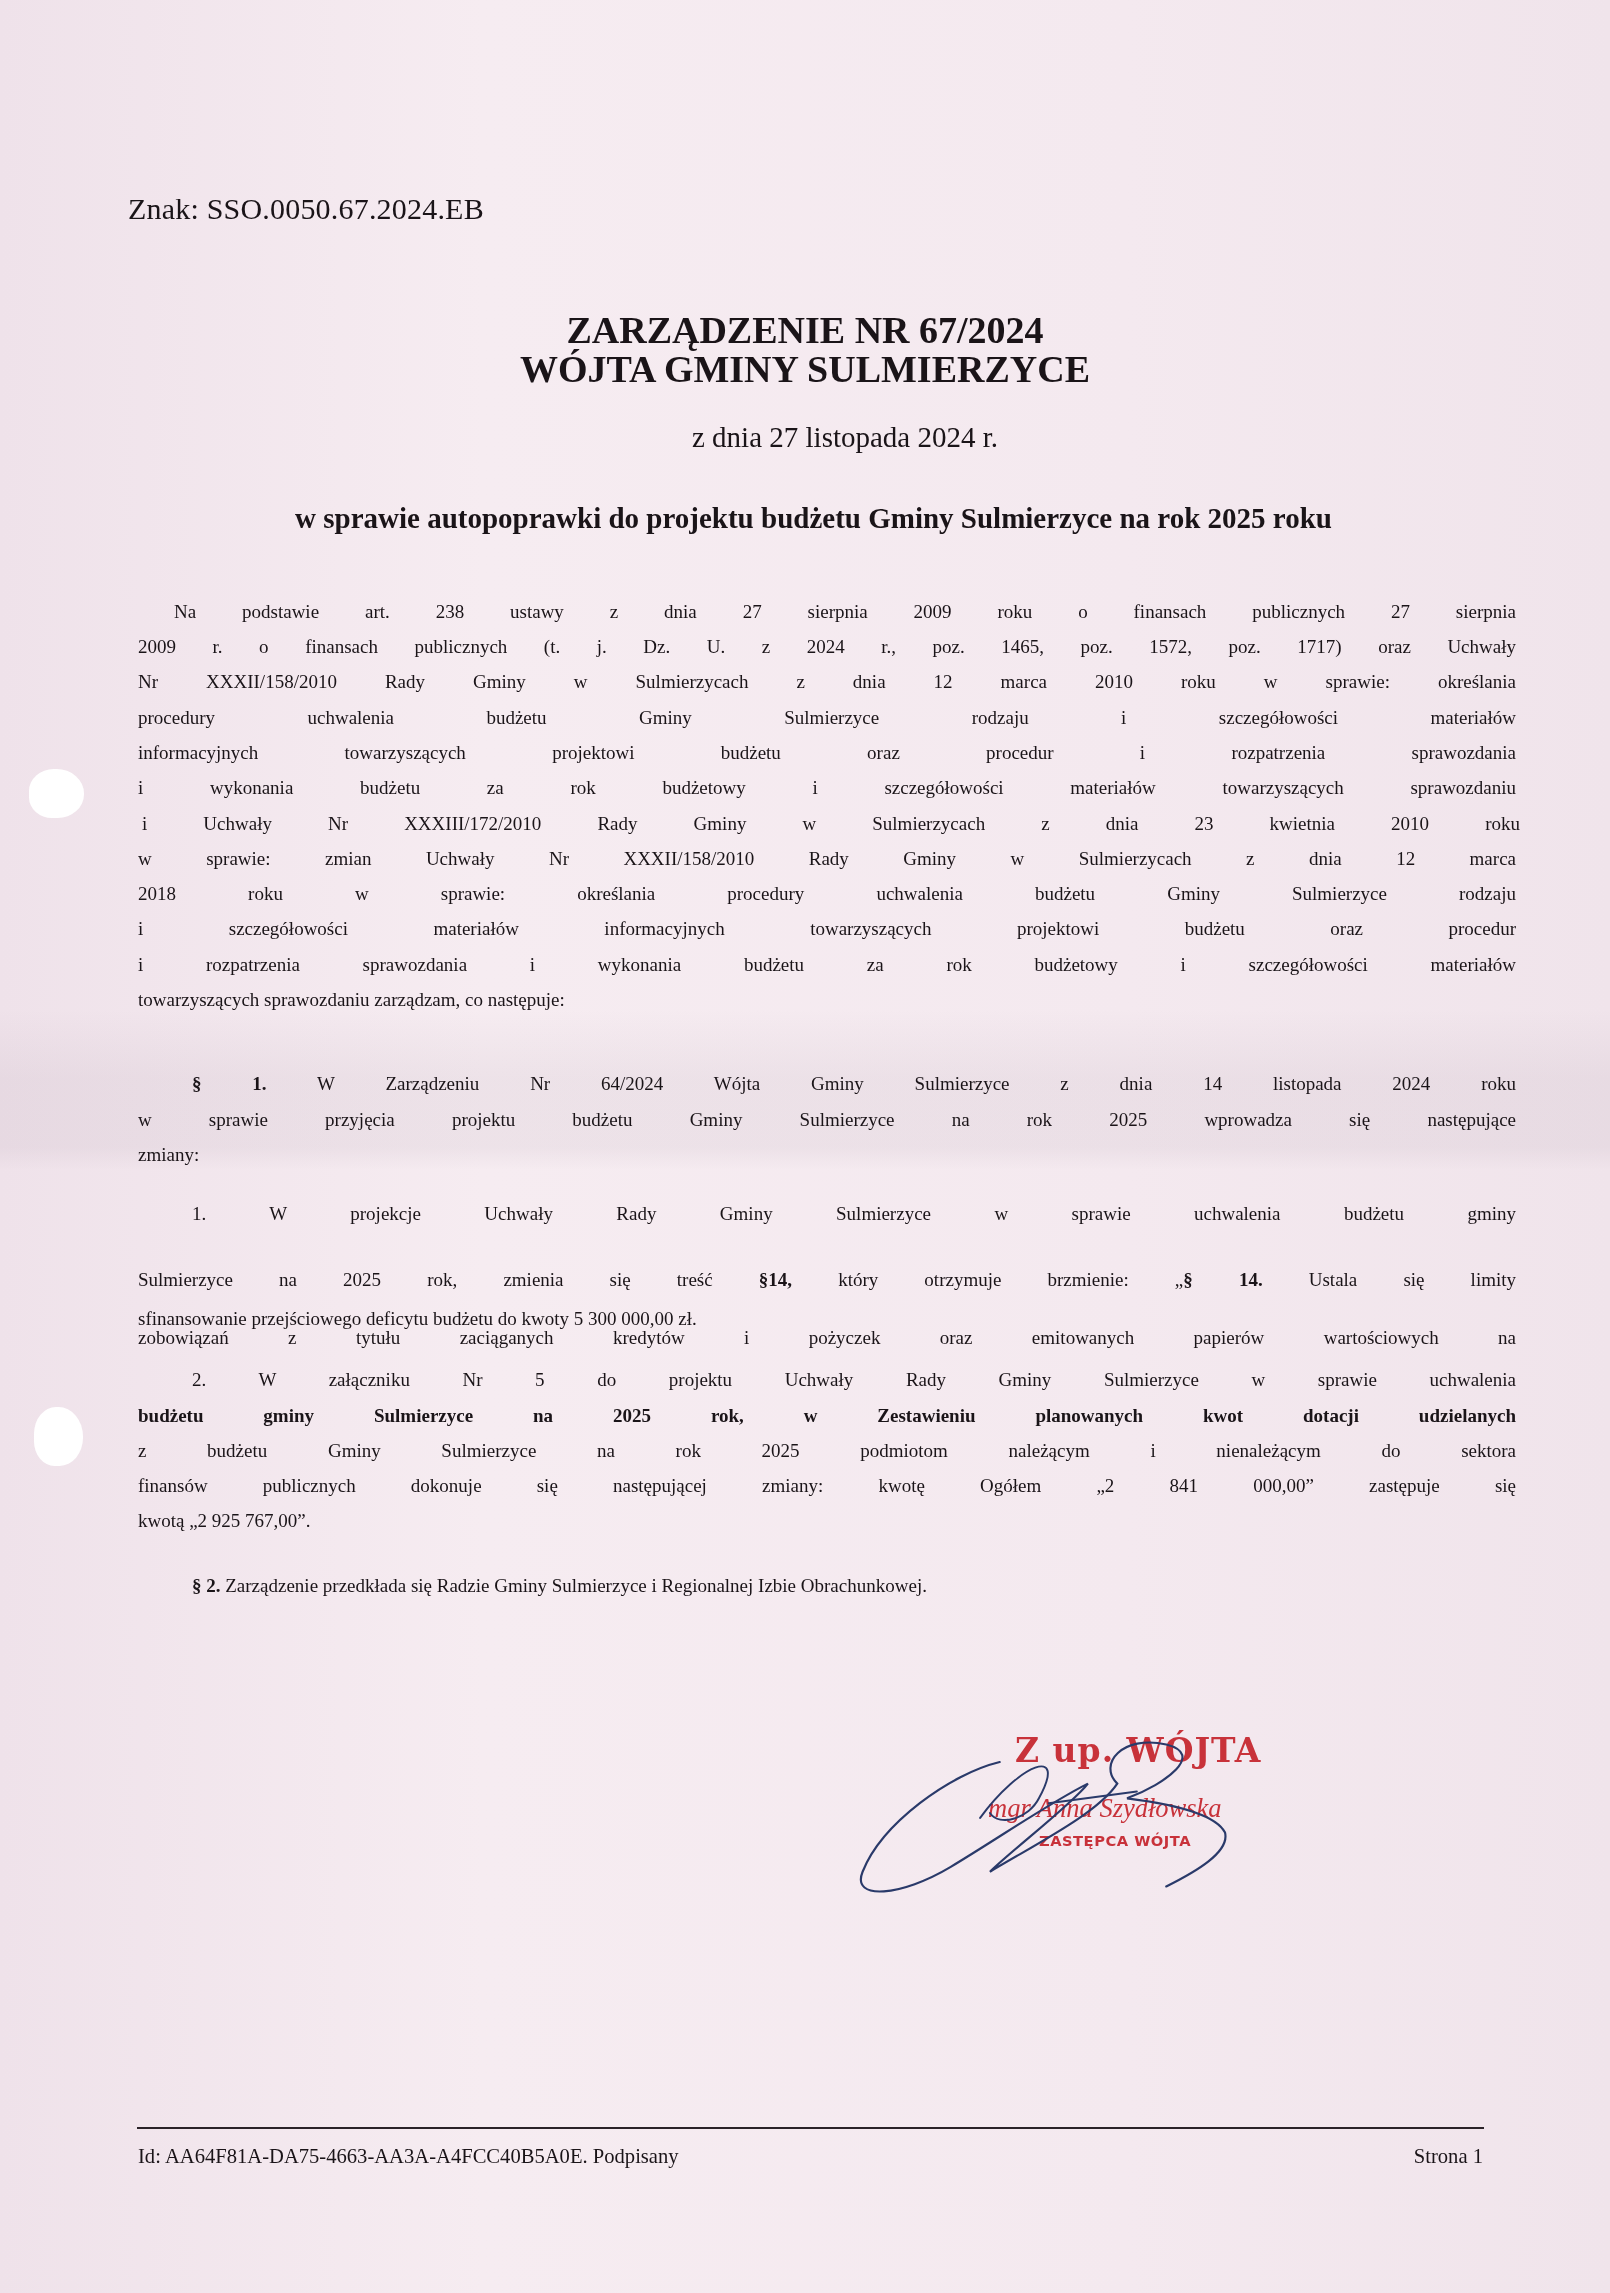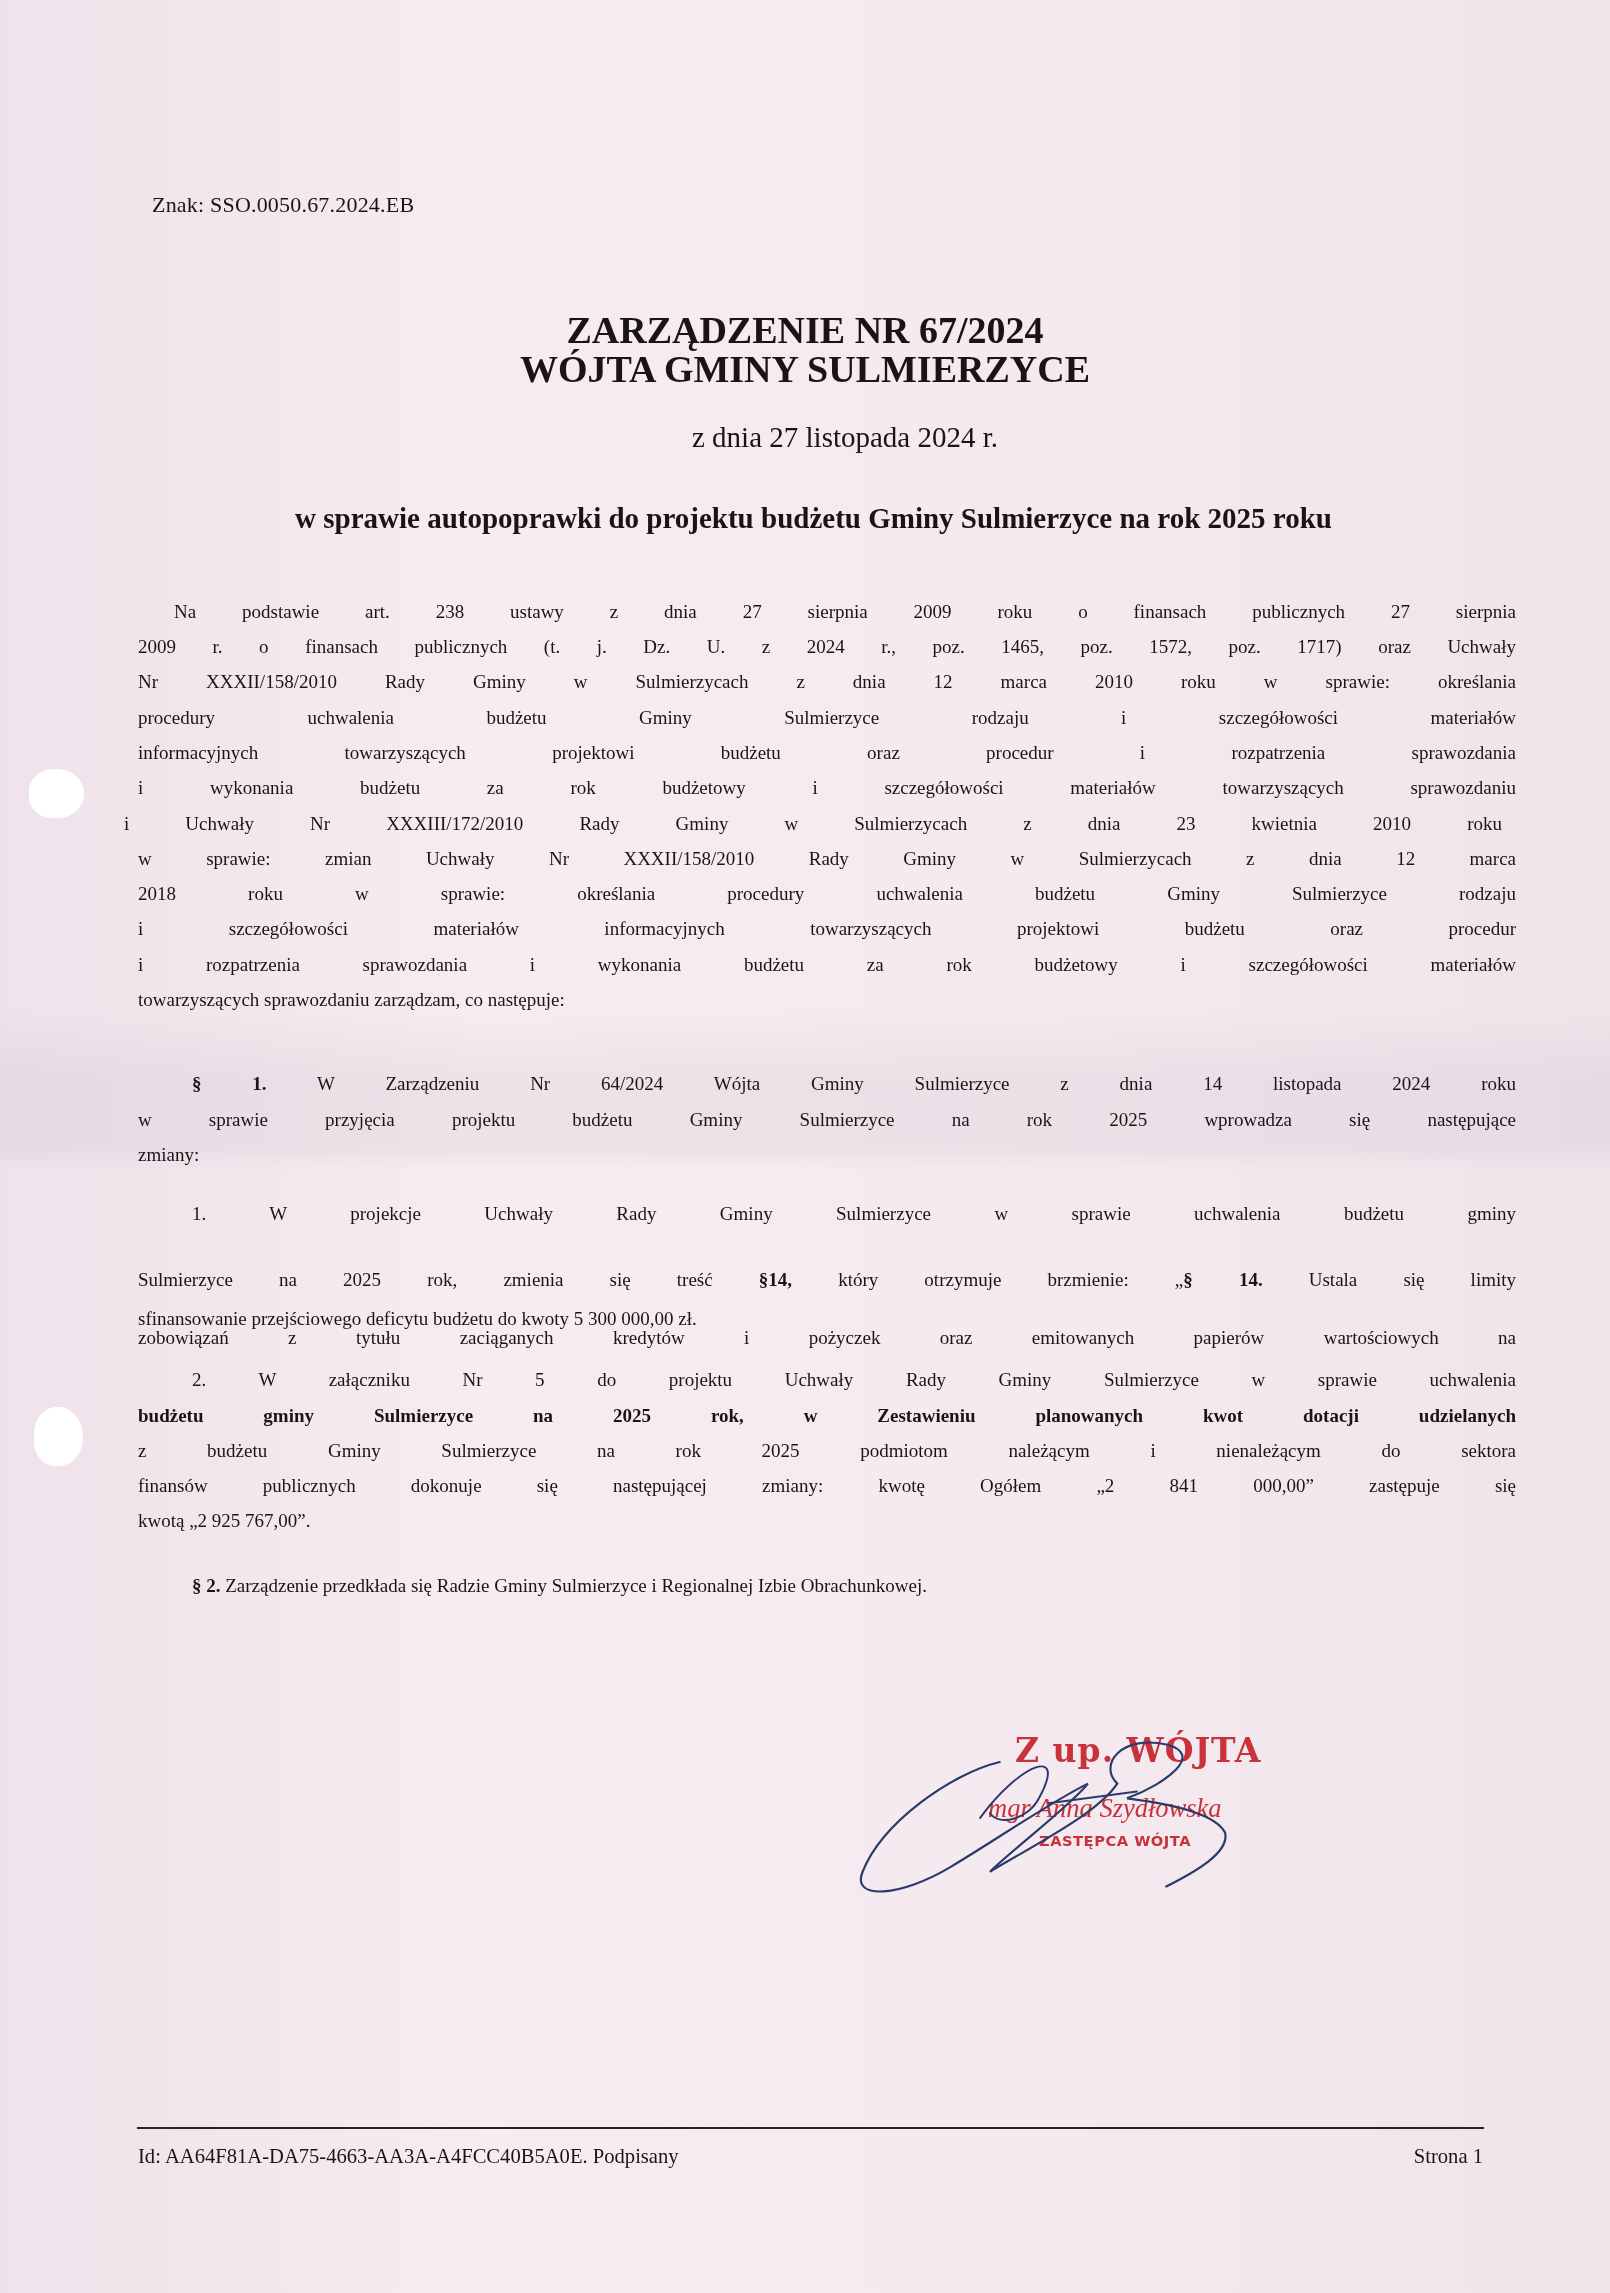--- a/index.html
+++ b/index.html
@@ -12,21 +12,21 @@
   .page-bg {
     position: absolute; inset: 0;
     background:
       linear-gradient(180deg, rgba(0,0,0,0) 0%, rgba(0,0,0,0) 44%, rgba(120,100,120,0.07) 47%, rgba(120,100,120,0.07) 50%, rgba(0,0,0,0) 51%),
       linear-gradient(90deg, #efe2ea 0%, #f6ecf1 30%, #f4e9ef 70%, #f0e4eb 100%);
   }
   .punch-hole {
     position: absolute; background: #ffffff; border-radius: 45% 50% 48% 42%;
   }
   .abs { position: absolute; }
-  .ref { left: 152px; top: 192px; font-size: 22px; letter-spacing: 0.2px; }
+  .ref { left: 128px; top: 192px; font-size: 30px; letter-spacing: 0.2px; }
   .title-block { left: 0; width: 1610px; text-align: center; font-weight: bold; font-size: 38px; }
   .title1 { top: 308px; }
   .title2 { top: 347px; }
   .date { left: 0; width: 1610px; top: 421px; text-align: center; font-size: 29px; padding-left: 40px; }
   .subject { left: 0; width: 1627px; top: 502px; text-align: center; font-weight: bold; font-size: 29px; }
 
   .line {
     position: absolute; font-size: 19px; line-height: 1; white-space: nowrap;
     text-align: justify; text-align-last: justify;
   }
@@ -58,21 +58,21 @@
 <div class="abs date">z dnia 27 listopada 2024 r.</div>
 <div class="abs subject">w sprawie autopoprawki do projektu budżetu Gminy Sulmierzyce na rok 2025 roku</div>
 
 <div>
   <div class="line" style="left:174px; width:1342px; top:602px;">Na podstawie art. 238 ustawy z dnia 27 sierpnia 2009 roku o finansach publicznych 27 sierpnia</div>
   <div class="line" style="left:138px; width:1378px; top:637px;">2009 r. o finansach publicznych (t. j. Dz. U. z 2024 r., poz. 1465, poz. 1572, poz. 1717) oraz Uchwały</div>
   <div class="line" style="left:138px; width:1378px; top:672px;">Nr XXXII/158/2010 Rady Gminy w Sulmierzycach z dnia 12 marca 2010 roku w sprawie: określania</div>
   <div class="line" style="left:138px; width:1378px; top:708px;">procedury uchwalenia budżetu Gminy Sulmierzyce rodzaju i szczegółowości materiałów</div>
   <div class="line" style="left:138px; width:1378px; top:743px;">informacyjnych towarzyszących projektowi budżetu oraz procedur i rozpatrzenia sprawozdania</div>
   <div class="line" style="left:138px; width:1378px; top:778px;">i wykonania budżetu za rok budżetowy i szczegółowości materiałów towarzyszących sprawozdaniu</div>
-  <div class="line" style="left:124px; width:1378px; top:814px;">i Uchwały Nr XXXIII/172/2010 Rady Gminy w Sulmierzycach z dnia 23 kwietnia 2010 roku</div>
+  <div class="line" style="left:142px; width:1378px; top:814px;">i Uchwały Nr XXXIII/172/2010 Rady Gminy w Sulmierzycach z dnia 23 kwietnia 2010 roku</div>
   <div class="line" style="left:138px; width:1378px; top:849px;">w sprawie: zmian Uchwały Nr XXXII/158/2010 Rady Gminy w Sulmierzycach z dnia 12 marca</div>
   <div class="line" style="left:138px; width:1378px; top:884px;">2018 roku w sprawie: określania procedury uchwalenia budżetu Gminy Sulmierzyce rodzaju</div>
   <div class="line" style="left:138px; width:1378px; top:919px;">i szczegółowości materiałów informacyjnych towarzyszących projektowi budżetu oraz procedur</div>
   <div class="line" style="left:138px; width:1378px; top:955px;">i rozpatrzenia sprawozdania i wykonania budżetu za rok budżetowy i szczegółowości materiałów</div>
   <div class="line last" style="left:138px; width:1378px; top:990px;">towarzyszących sprawozdaniu zarządzam, co następuje:</div>
 </div>
 
 <div>
   <div class="line" style="left:192px; width:1324px; top:1074px;"><span class="b">§ 1.</span><span> W Zarządzeniu Nr 64/2024 Wójta Gminy Sulmierzyce z dnia 14 listopada 2024 roku</span></div>
   <div class="line" style="left:138px; width:1378px; top:1110px;">w sprawie przyjęcia projektu budżetu Gminy Sulmierzyce na rok 2025 wprowadza się następujące</div>

